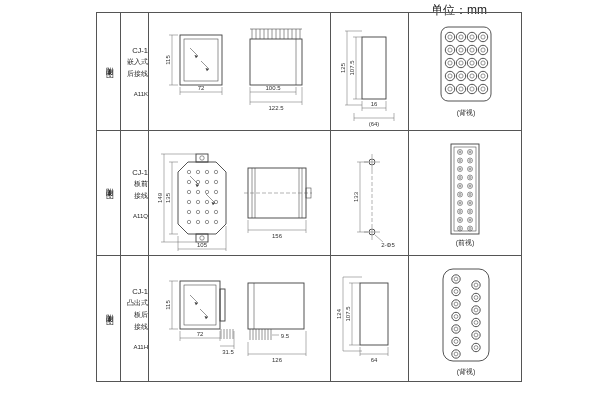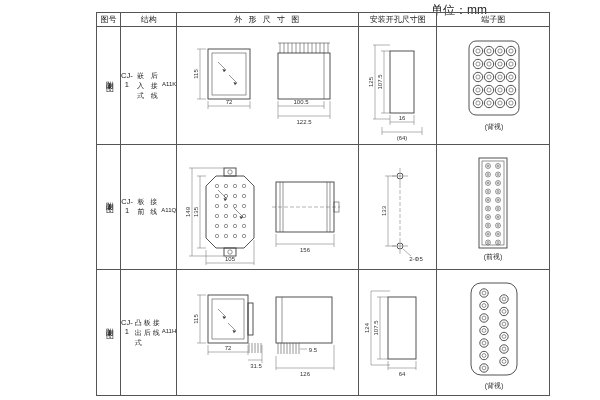--- a/index.html
+++ b/index.html
@@ -12,47 +12,40 @@
   th.sp { letter-spacing:2px; }
   .c-fig { width:24px; }
   .c-struct { width:28px; }
   .c-outline { width:182px; }
   .c-mount { width:78px; }
   .c-term { width:113px; }
   tr.r1 td { height:118px; }
   tr.r2 td { height:125px; }
   tr.r3 td { height:126px; }
   .vert { writing-mode:vertical-rl; text-orientation:upright; display:inline-block; font-size:8px; letter-spacing:3px; }
-  .struct-inner { display:flex; flex-direction:row; align-items:flex-start; justify-content:center; gap:2px; }
+  .struct-inner { display:flex; flex-direction:column; align-items:flex-end; justify-content:center; gap:2px; }
   .model { font-size:7.5px; }
   .sline { font-size:7px; }
   .code { font-size:6px; margin-top:10px; }
   svg { display:block; margin:0 auto; }
   .ln   { fill:none; stroke:#3f3f3f; stroke-width:0.9; }
   .thin { fill:none; stroke:#3f3f3f; stroke-width:0.55; }
   .dim  { fill:none; stroke:#666; stroke-width:0.5; }
   .dash { fill:none; stroke:#666; stroke-width:0.5; stroke-dasharray:4 2; }
   .ah   { fill:#3f3f3f; stroke:none; }
   .dtxt { font-size:6px; fill:#333; text-anchor:middle; }
   .vtxt { font-size:7px; fill:#333; text-anchor:middle; }
 </style>
 </head>
 <body>
 
 <div class="unit">单位：mm</div>
 
 <table class="spec">
   <tbody>
-      <tr>
-    <th class="c-fig">图号</th>
-    <th class="c-struct">结构</th>
-    <th class="c-outline sp">外 形 尺 寸 图</th>
-    <th class="c-mount">安装开孔尺寸图</th>
-    <th class="c-term">端子图</th>
-  </tr>
 
   <tr class="r1">
     <td class="c-fig">
       <span class="vert">附图3</span>
     </td>
     <td class="c-struct">
       <div class="struct-inner">
         <div class="model">CJ-1</div>
         <div class="sline">嵌入式</div>
         <div class="sline">后接线</div>

